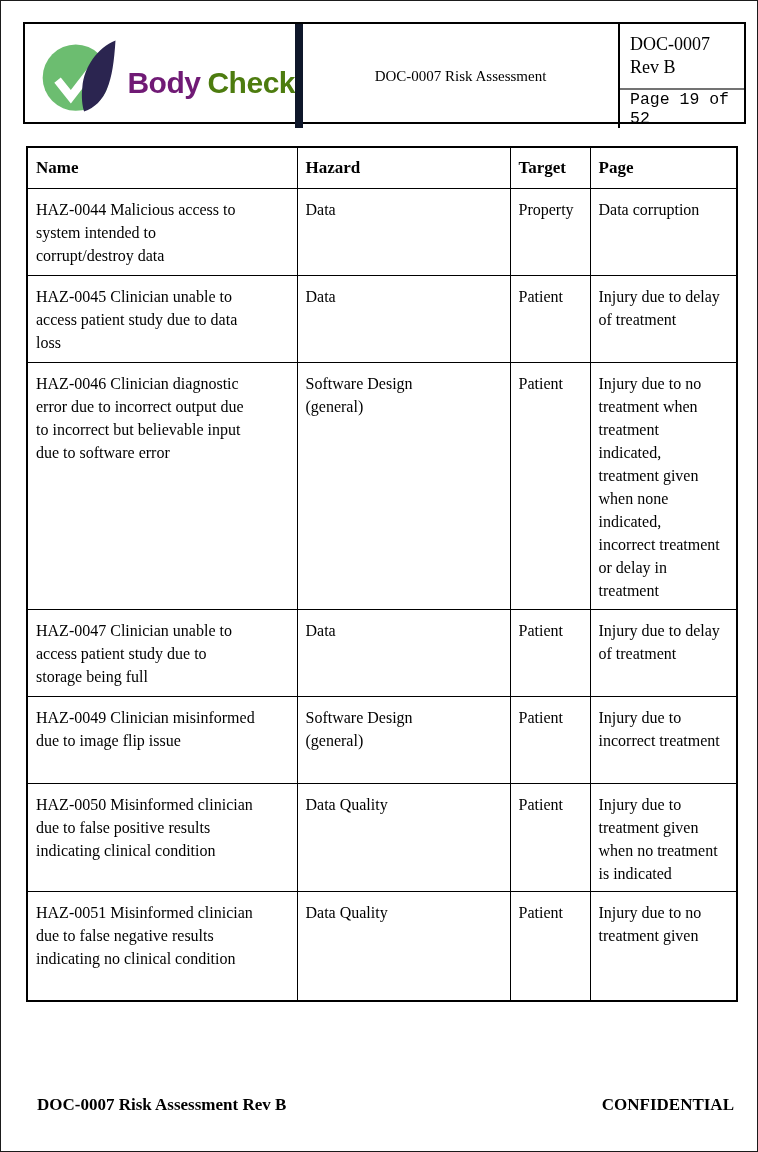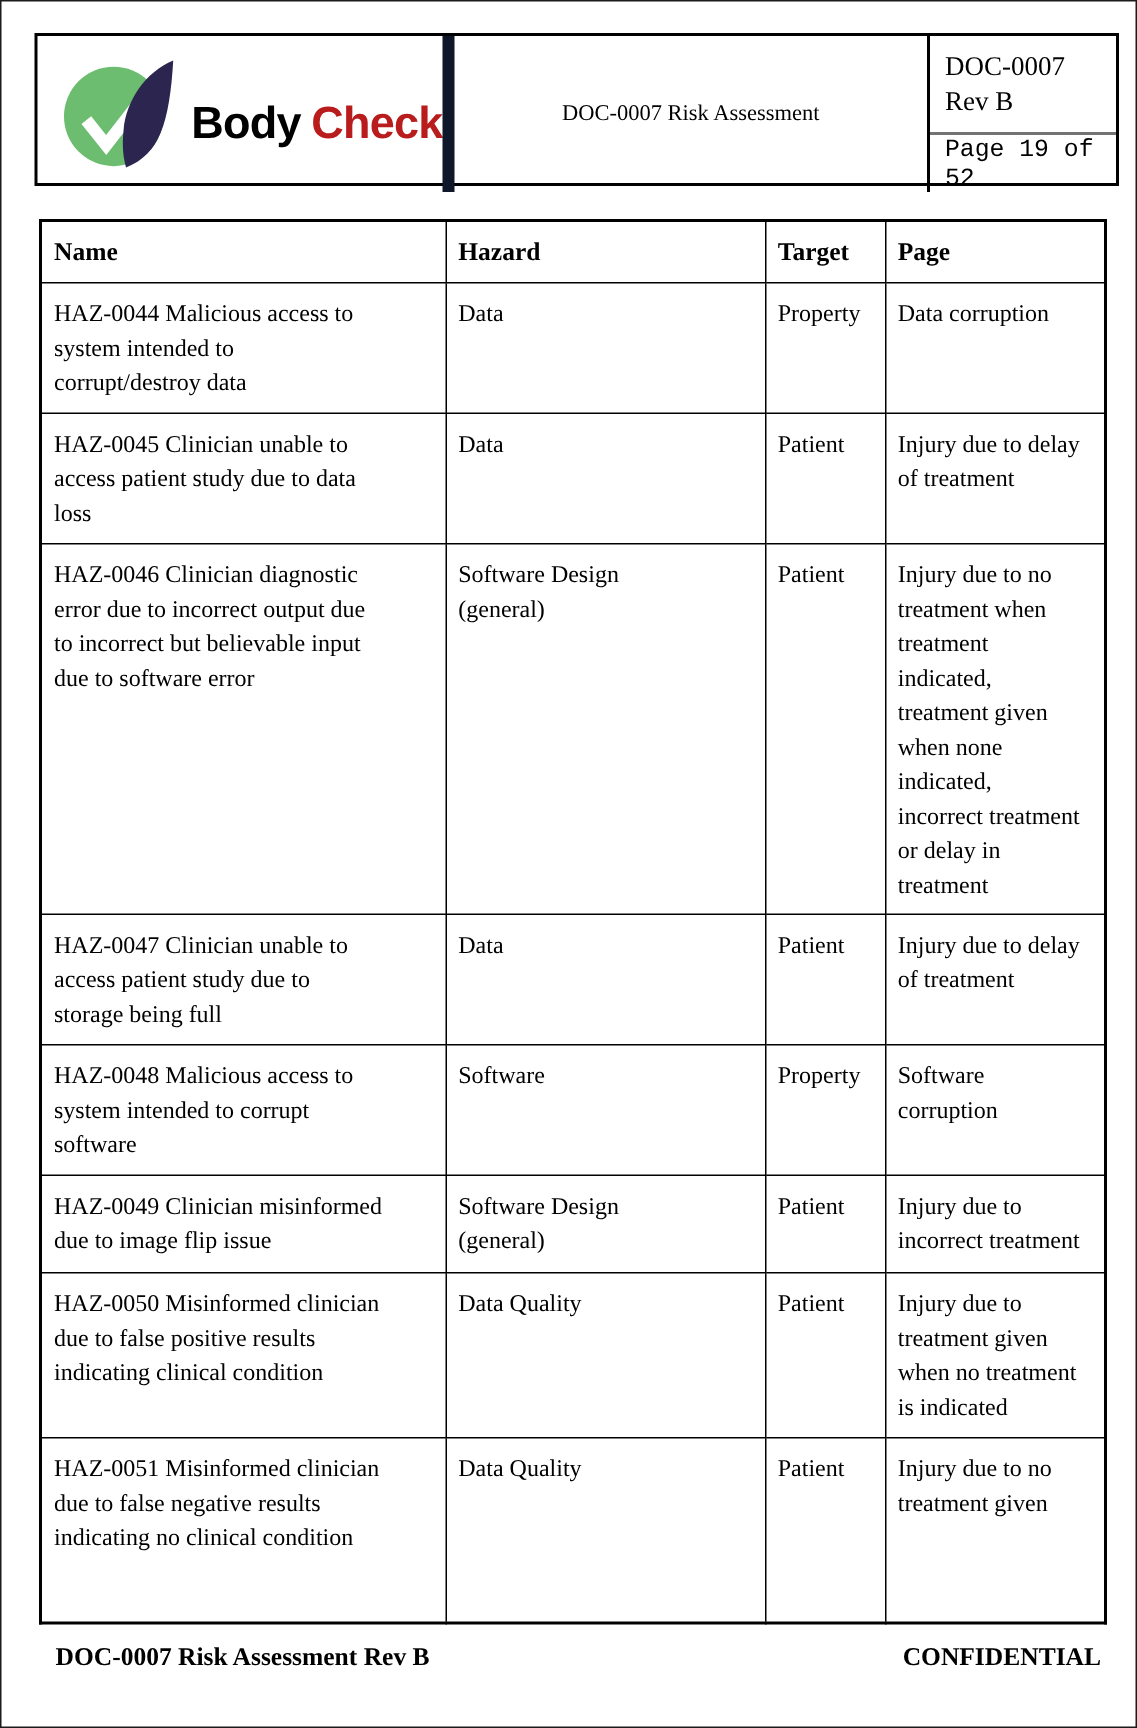--- a/index.html
+++ b/index.html
@@ -31,22 +31,22 @@
     padding-left:16px;
   }
   .logo-mark { display:block; }
   .logo-text {
     font-family:"Liberation Sans","DejaVu Sans",sans-serif;
     font-weight:bold; font-size:30px;
     margin-left:7px; margin-top:14px;
     letter-spacing:-0.5px;
     white-space:nowrap;
   }
-  .logo-text .green { color:#000000; }
-  .logo-text .navy  { color:#b91c1c; margin-left:7px; }
+  .logo-text .green { color:#701a75; }
+  .logo-text .navy  { color:#4d7c0f; margin-left:7px; }
   .title-cell {
     grid-row:1/3;
     border-left:8px solid #0f172a;
     border-right:2px solid #000;
     display:flex; align-items:center; justify-content:center;
     font-size:15px;
   }
   .ref-cell {
     padding:9px 4px 0 10px;
     font-size:18px; line-height:23px;
@@ -177,29 +177,20 @@
     <tr>
       <td>HAZ-0047 Clinician unable to
 access patient study due to
 storage being full</td>
       <td>Data</td>
       <td>Patient</td>
       <td>Injury due to delay
 of treatment</td>
     </tr>
     <tr>
-      <td>HAZ-0048 Malicious access to
-system intended to corrupt
-software</td>
-      <td>Software</td>
-      <td>Property</td>
-      <td>Software
-corruption</td>
-    </tr>
-    <tr>
       <td>HAZ-0049 Clinician misinformed
 due to image flip issue</td>
       <td>Software Design
 (general)</td>
       <td>Patient</td>
       <td>Injury due to
 incorrect treatment</td>
     </tr>
     <tr>
       <td>HAZ-0050 Misinformed clinician

